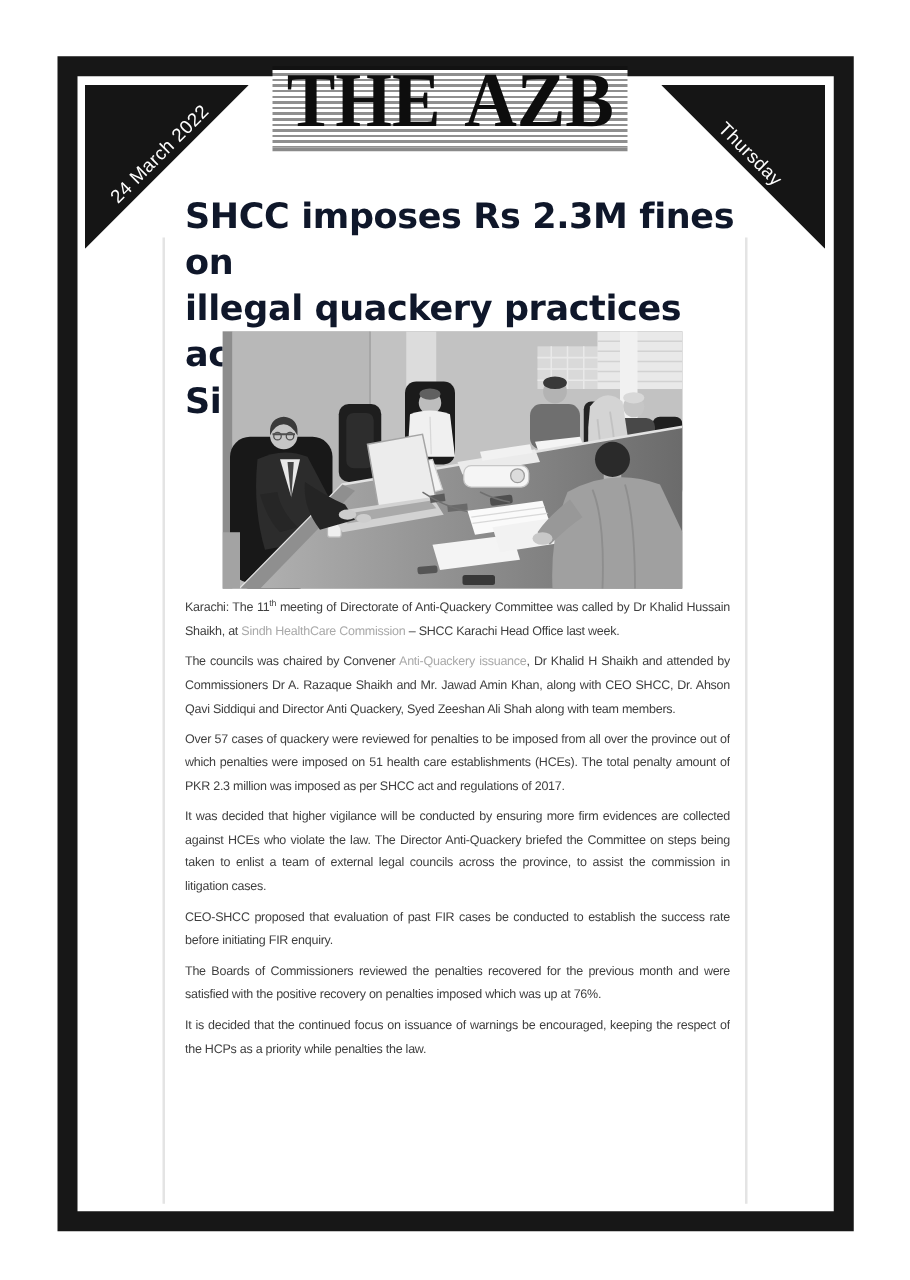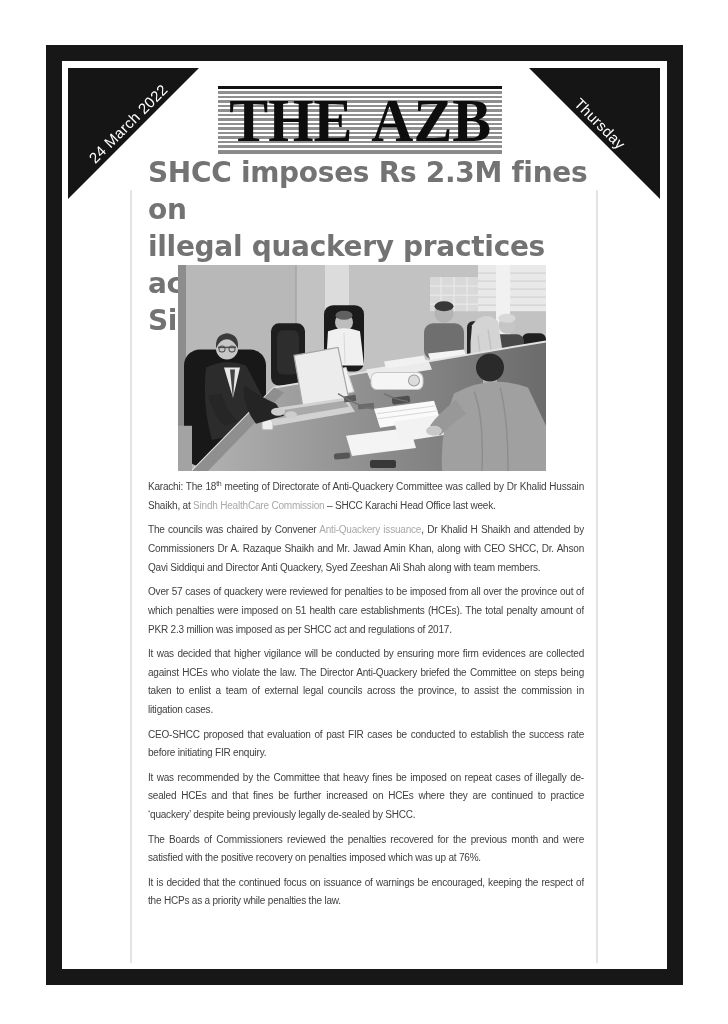--- a/index.html
+++ b/index.html
@@ -10,31 +10,31 @@
   
   .corner{position:absolute;width:131px;height:131px;top:68px;}
   .corner svg{position:absolute;left:0;top:0;width:100%;height:100%;}
   .corner-text{position:absolute;width:170px;text-align:center;color:#ffffff;
                font-size:15px;letter-spacing:.3px;white-space:nowrap;}
   .corner.tl{left:68px;}
   .corner.tl .corner-text{left:-25px;top:47px;transform:rotate(-45deg);}
   .corner.tr{left:529px;}
   .corner.tr .corner-text{left:-14px;top:47px;transform:rotate(45deg);}
   
-  .masthead{position:absolute;left:218px;top:86px;width:284px;height:68px;box-sizing:border-box;
+  .masthead{position:absolute;left:218px;top:53px;width:284px;height:68px;box-sizing:border-box;
             background:repeating-linear-gradient(to bottom,#ffffff 0px,#ffffff 2.4px,#8f8f8f 2.4px,#8f8f8f 4.5px);
             border-top:3px solid #121212;border-bottom:3px solid #8a8a8a;
-            display:flex;align-items:center;justify-content:center;overflow:visible;}
+            display:flex;justify-content:center;overflow:visible;}
   .masthead-title{font-family:"Liberation Serif",serif;font-weight:bold;font-size:62px;
                   line-height:50px;color:#0d0d0d;letter-spacing:0px;word-spacing:8px;
                   transform:scaleX(0.94);white-space:nowrap;}
   
   .headline{position:absolute;left:148px;top:154px;width:452px;margin:0;
             font-family:"DejaVu Sans",sans-serif;font-weight:bold;font-size:28px;
-            line-height:37px;color:#737373;letter-spacing:-0.3px;}
+            line-height:37px;color:#0f172a;letter-spacing:-0.3px;}
   .cursor-bar{display:inline-block;position:relative;width:7px;height:28px;background:#4f4f4f;
               border-radius:2px;margin-left:6px;vertical-align:-5px;}
   .cursor-bar::after{content:"";position:absolute;left:-1.5px;bottom:-7px;width:10px;height:9px;
                      background:#c9c9c9;border-radius:1px;}
   
   .photo{position:absolute;left:178px;top:265px;width:368px;height:206px;overflow:hidden;background:#c2c2c2;}
   .photo svg{display:block;width:100%;height:100%;}
   
   .tf-border{position:absolute;width:2px;background:#e4e4e4;top:190px;height:773px;}
   .tf-border.left{left:130px;}
@@ -182,23 +182,22 @@
         <circle cx="312" cy="102" r="14" fill="#2a2a2a"></circle>
         <path d="M276,128 Q312,108 350,122 L368,160 L368,205 L264,205 Q262,162 276,128 Z" fill="#a0a0a0"></path>
         <path d="M296,126 Q306,150 304,205 M322,122 Q330,150 330,205" stroke="#8e8e8e" stroke-width="1.5" fill="none"></path>
         <path d="M278,134 Q260,148 252,160 L262,170 Q276,156 288,148 Z" fill="#989898"></path>
         <ellipse cx="256" cy="165" rx="8" ry="5" fill="#c8c8c8"></ellipse>
       </g>
     </svg>
   </div>
 
   <div class="article">
-    <p><span>Karachi: The 18</span><sup>th</sup><span> meeting of Directorate of Anti-Quackery Committee was called by Dr Khalid Hussain Shaikh, at </span><span class="muted">Sindh HealthCare Commission</span><span> – SHCC Karachi Head Office last week.</span></p>
+    <p><span>Karachi: The 11</span><sup>th</sup><span> meeting of Directorate of Anti-Quackery Committee was called by Dr Khalid Hussain Shaikh, at </span><span class="muted">Sindh HealthCare Commission</span><span> – SHCC Karachi Head Office last week.</span></p>
     <p><span>The councils was chaired by Convener </span><span class="muted">Anti-Quackery issuance</span><span>, Dr Khalid H Shaikh and attended by Commissioners Dr A. Razaque Shaikh and Mr. Jawad Amin Khan, along with CEO SHCC, Dr. Ahson Qavi Siddiqui and Director Anti Quackery, Syed Zeeshan Ali Shah along with team members.</span></p>
     <p>Over 57 cases of quackery were reviewed for penalties to be imposed from all over the province out of which penalties were imposed on 51 health care establishments (HCEs). The total penalty amount of PKR 2.3 million was imposed as per SHCC act and regulations of 2017.</p>
     <p>It was decided that higher vigilance will be conducted by ensuring more firm evidences are collected against HCEs who violate the law. The Director Anti-Quackery briefed the Committee on steps being taken to enlist a team of external legal councils across the province, to assist the commission in litigation cases.</p>
     <p>CEO-SHCC proposed that evaluation of past FIR cases be conducted to establish the success rate before initiating FIR enquiry.</p>
-    <p>It was recommended by the Committee that heavy fines be imposed on repeat cases of illegally de-sealed HCEs and that fines be further increased on HCEs where they are continued to practice ‘quackery’ despite being previously legally de-sealed by SHCC.</p>
     <p>The Boards of Commissioners reviewed the penalties recovered for the previous month and were satisfied with the positive recovery on penalties imposed which was up at 76%.</p>
     <p>It is decided that the continued focus on issuance of warnings be encouraged, keeping the respect of the HCPs as a priority while penalties the law.</p>
   </div>
 
 </div>
 
 </body></html>

